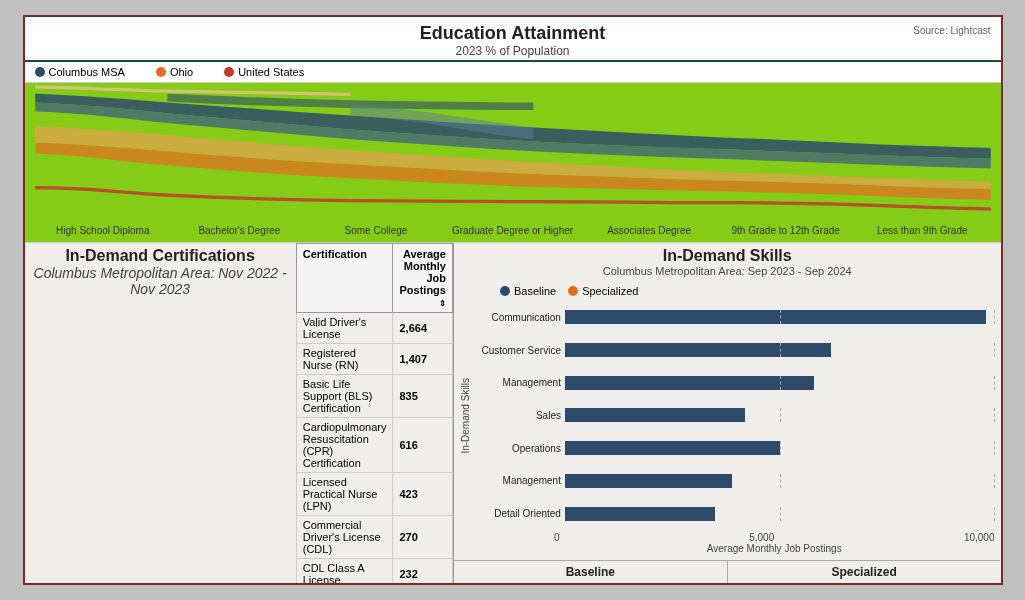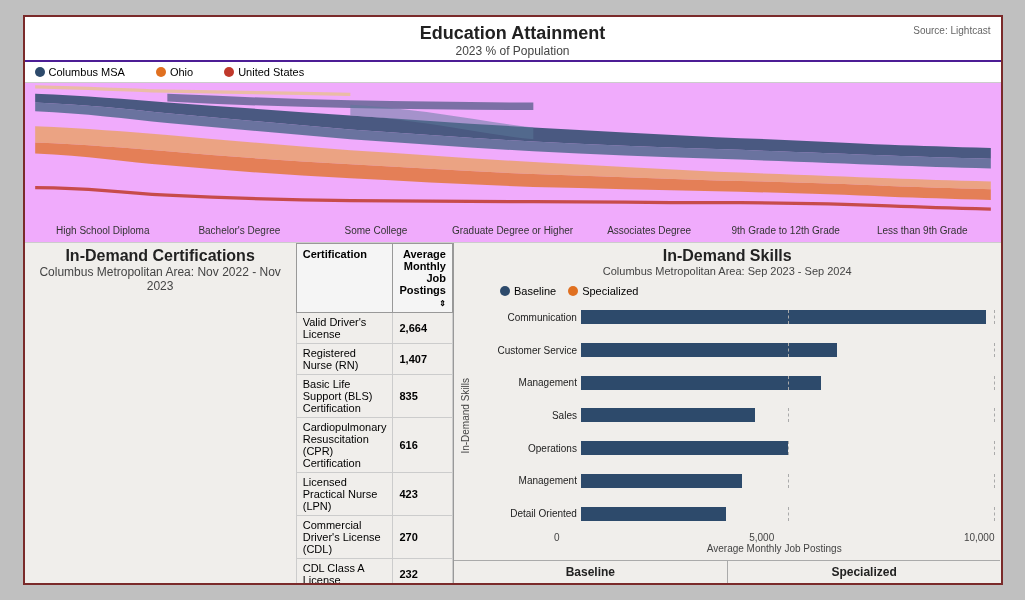--- a/index.html
+++ b/index.html
@@ -20,21 +20,21 @@
       border: 2px solid #7a2a2a;
       position: relative;
       display: flex;
       flex-direction: column;
     }
     
     .header {
       background: white;
       text-align: center;
       padding: 6px 9px 2px;
-      border-bottom: 2px solid #4c1d95;
+      border-bottom: 2px solid #14532d;
       position: relative;
     }
     .header-title {
       font-size: 18px;
       font-weight: bold;
       color: #222;
     }
     .header-subtitle {
       font-size: 12px;
       color: #444;
@@ -60,21 +60,21 @@
       align-items: center;
       gap: 4px;
     }
     .legend-dot {
       width: 10px;
       height: 10px;
       border-radius: 50%;
     }
     
     .sankey-area {
-      background: #f0abfc;
+      background: #84cc16;
       height: 160px;
       position: relative;
       overflow: hidden;
       border-bottom: 1px solid #ccc;
     }
     .sankey-svg {
       width: 100%;
       height: 130px;
     }
     .sankey-labels {
@@ -109,22 +109,23 @@
       text-align: center;
       padding: 4px;
       background: #f0eeeb;
     }
     .cert-title {
       font-size: 16px;
       font-weight: bold;
       color: #222;
     }
     .cert-subtitle {
-      font-size: 12px;
-      color: #444;
+      font-size: 14px;
+      color: #444;
+      font-style: italic;
     }
     .cert-table {
       width: 100%;
       border-collapse: collapse;
       font-size: 11px;
       flex: 1;
       padding-left: 7px;
     }
     .cert-table th {
       border: 1px solid #999;
@@ -211,21 +212,20 @@
       flex: 1;
       display: flex;
       flex-direction: column;
       justify-content: space-around;
       position: relative;
     }
     .bar-row {
       display: flex;
       align-items: center;
       height: 20px;
-      margin-left: 16px;
     }
     .bar-label {
       font-size: 10px;
       text-align: right;
       width: 90px;
       min-width: 90px;
       padding-right: 4px;
       color: #222;
     }
     .bar-container {

